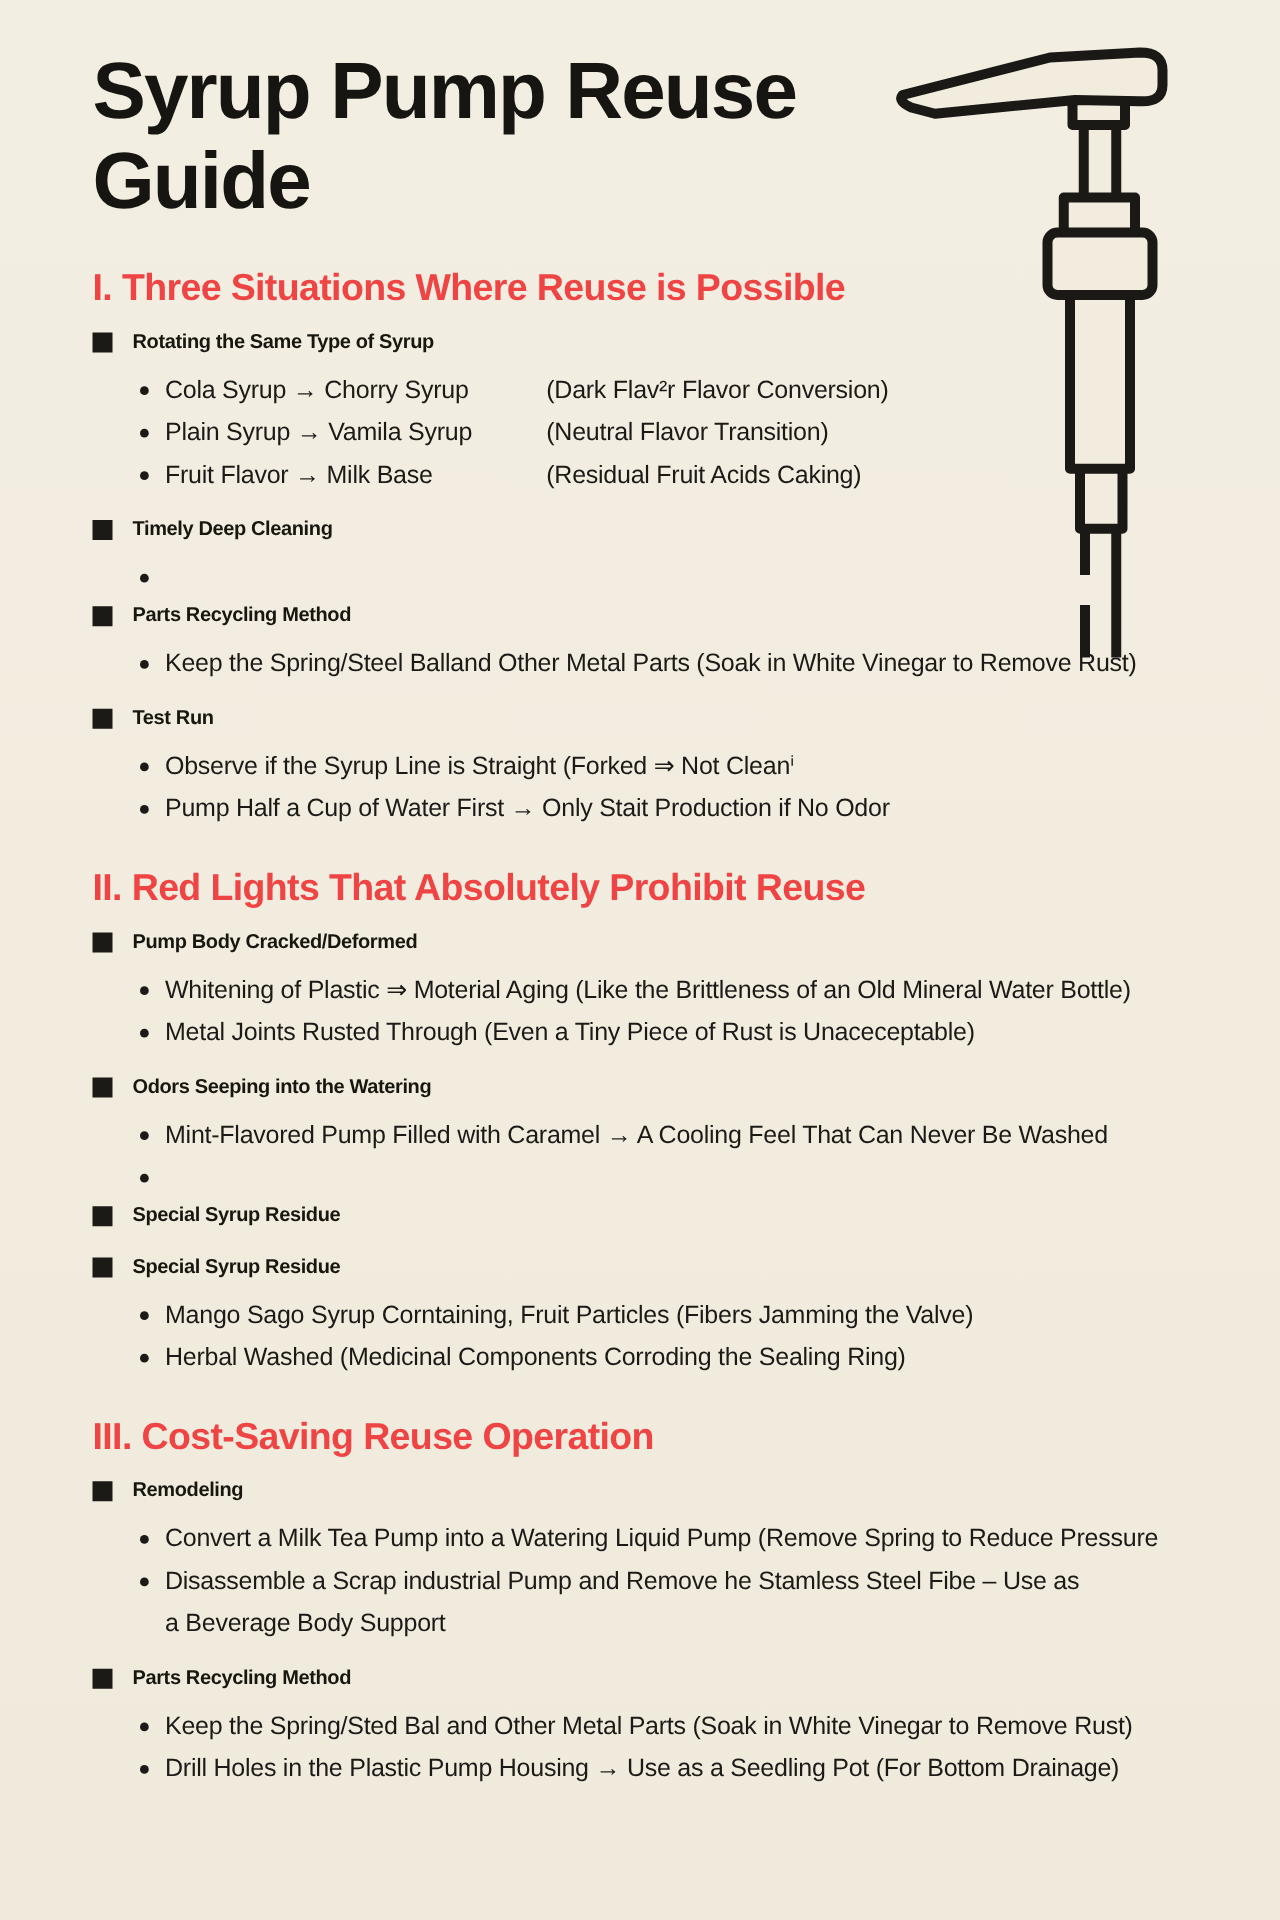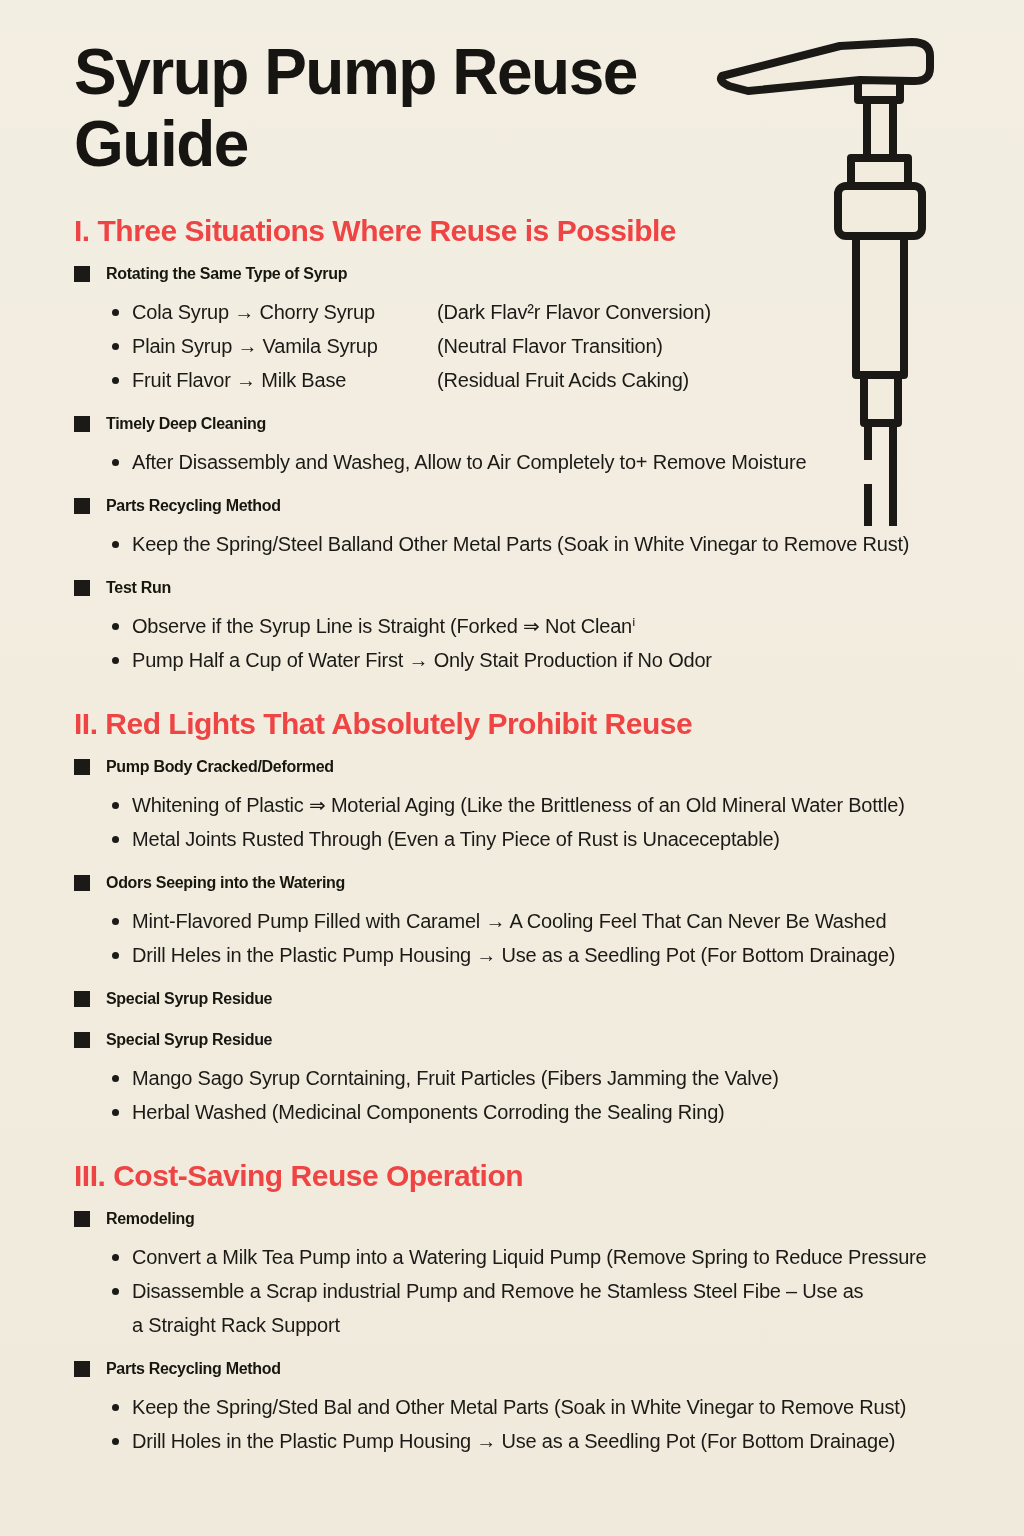--- a/index.html
+++ b/index.html
@@ -127,24 +127,20 @@
   </div>
 
   <div class="subsection">
     <h3 class="sub">
       <span class="sq"></span>
       <span class="sub-text">Timely Deep Cleaning</span>
     </h3>
     <ul class="bullets">
   <li>
     <span class="dot"></span>
-    <span class="b-content">
-      <span class="b-text">After Disassembly and Washeg, Allow to Air Completely to+ Remove Moisture</span>
-      
-    </span>
   </li>
 </ul>
   </div>
 
   <div class="subsection">
     <h3 class="sub">
       <span class="sq"></span>
       <span class="sub-text">Parts Recycling Method</span>
     </h3>
     <ul class="bullets">
@@ -220,24 +216,20 @@
   <li>
     <span class="dot"></span>
     <span class="b-content">
       <span class="b-text">Mint-Flavored Pump Filled with Caramel → A Cooling Feel That Can Never Be Washed</span>
       
     </span>
   </li>
 
   <li>
     <span class="dot"></span>
-    <span class="b-content">
-      <span class="b-text">Drill Heles in the Plastic Pump Housing → Use as a Seedling Pot (For Bottom Drainage)</span>
-      
-    </span>
   </li>
 </ul>
   </div>
 
   <div class="subsection">
     <h3 class="sub">
       <span class="sq"></span>
       <span class="sub-text">Special Syrup Residue</span>
     </h3>
   </div>
@@ -282,21 +274,21 @@
     <span class="b-content">
       <span class="b-text">Convert a Milk Tea Pump into a Watering Liquid Pump (Remove Spring to Reduce Pressure</span>
       
     </span>
   </li>
 
   <li>
     <span class="dot"></span>
     <span class="b-content">
       <span class="b-text">Disassemble a Scrap industrial Pump and Remove he Stamless Steel Fibe – Use as</span>
-      <span class="b-line2">a Straight Rack Support</span>
+      <span class="b-line2">a Beverage Body Support</span>
     </span>
   </li>
 </ul>
   </div>
 
   <div class="subsection">
     <h3 class="sub">
       <span class="sq"></span>
       <span class="sub-text">Parts Recycling Method</span>
     </h3>

